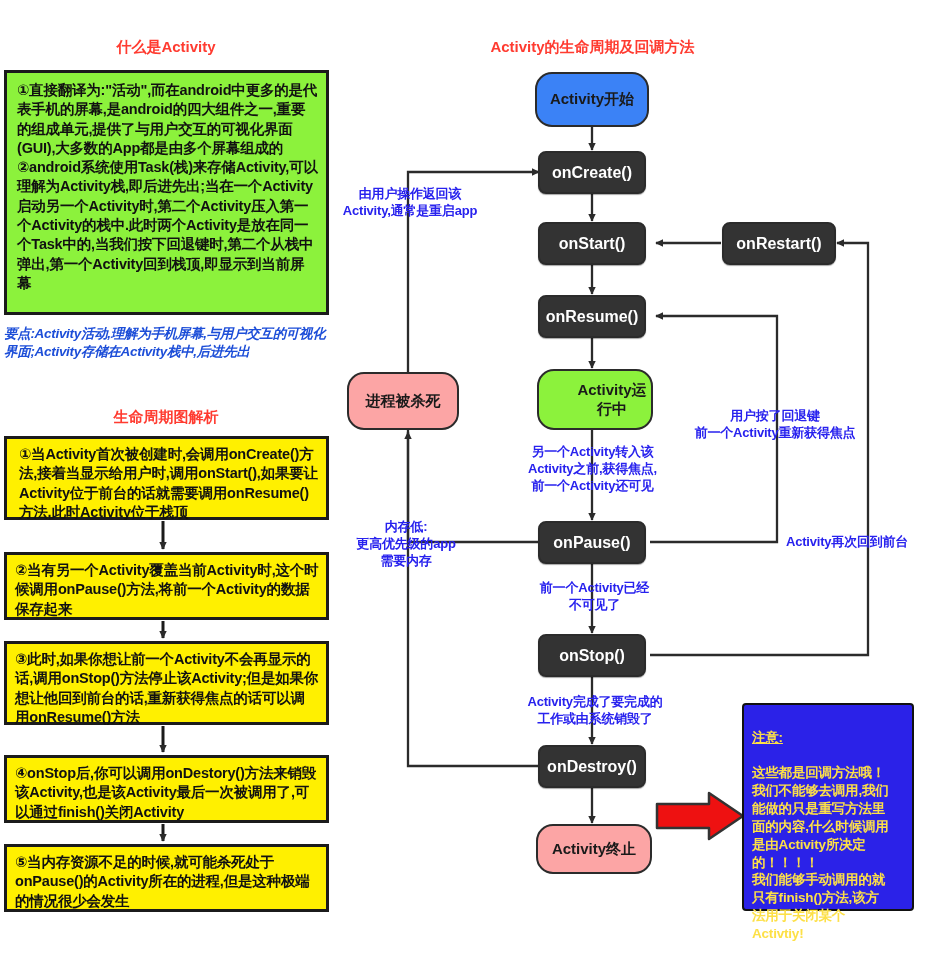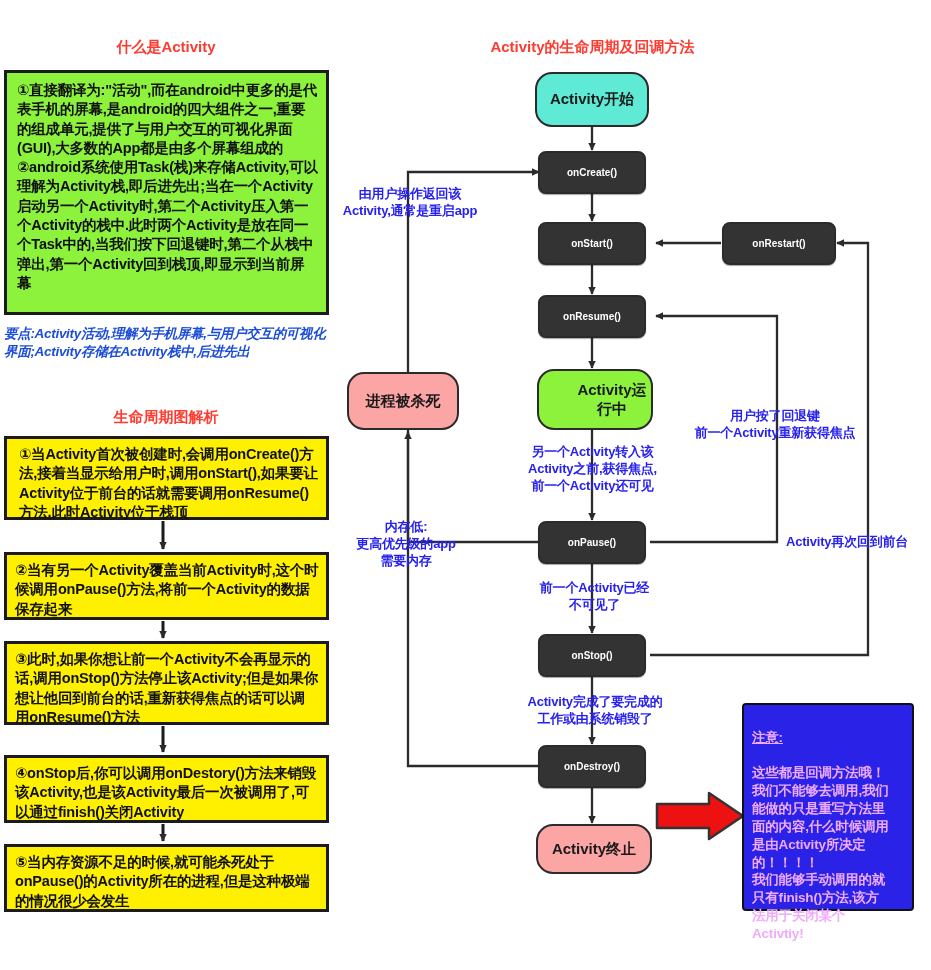--- a/index.html
+++ b/index.html
@@ -27,36 +27,36 @@
     font-size:14.5px;line-height:1.33;font-weight:bold;color:#111;
     letter-spacing:-0.2px;
   }
 
   
   .node{
     display:flex;align-items:center;justify-content:center;
     text-align:center;font-weight:bold;
     border:2px solid #2b2b2b;
   }
-  .node.dark{background:#333333;color:#ffffff;border-radius:8px;font-size:10px;
+  .node.dark{background:#333333;color:#ffffff;border-radius:8px;font-size:16px;
     box-shadow:0 1px 1px rgba(0,0,0,.35);}
-  .node.startcap{background:#5eead4;color:#1a1a1a;border-radius:17px;font-size:15px;}
+  .node.startcap{background:#3b82f6;color:#1a1a1a;border-radius:17px;font-size:15px;}
   .node.runcap{background:#8CF23C;color:#1a1a1a;border-radius:17px;font-size:15px;}
   .node.orangecap{background:#fca5a5;color:#1a1a1a;border-radius:17px;font-size:15px;}
 
   
   .elabel{
     color:#2822ee;font-weight:bold;font-size:13px;line-height:1.3;
     text-align:center;letter-spacing:-0.2px;white-space:pre-line;
   }
 
   
   .notebox{
     background:#2b22e8;border:2px solid #111;
-    color:#f0abfc;font-weight:bold;font-size:13.5px;line-height:1.32;
+    color:#fde047;font-weight:bold;font-size:13.5px;line-height:1.32;
     padding:6px 8px;letter-spacing:-0.2px;white-space:pre-line;
   }
   .notebox .nh{text-decoration:underline;}
 
   svg.wires{position:absolute;left:0;top:0;width:931px;height:970px;pointer-events:none;}
 </style>
 </head>
 <body>
 
 <svg class="wires" viewBox="0 0 931 970">

